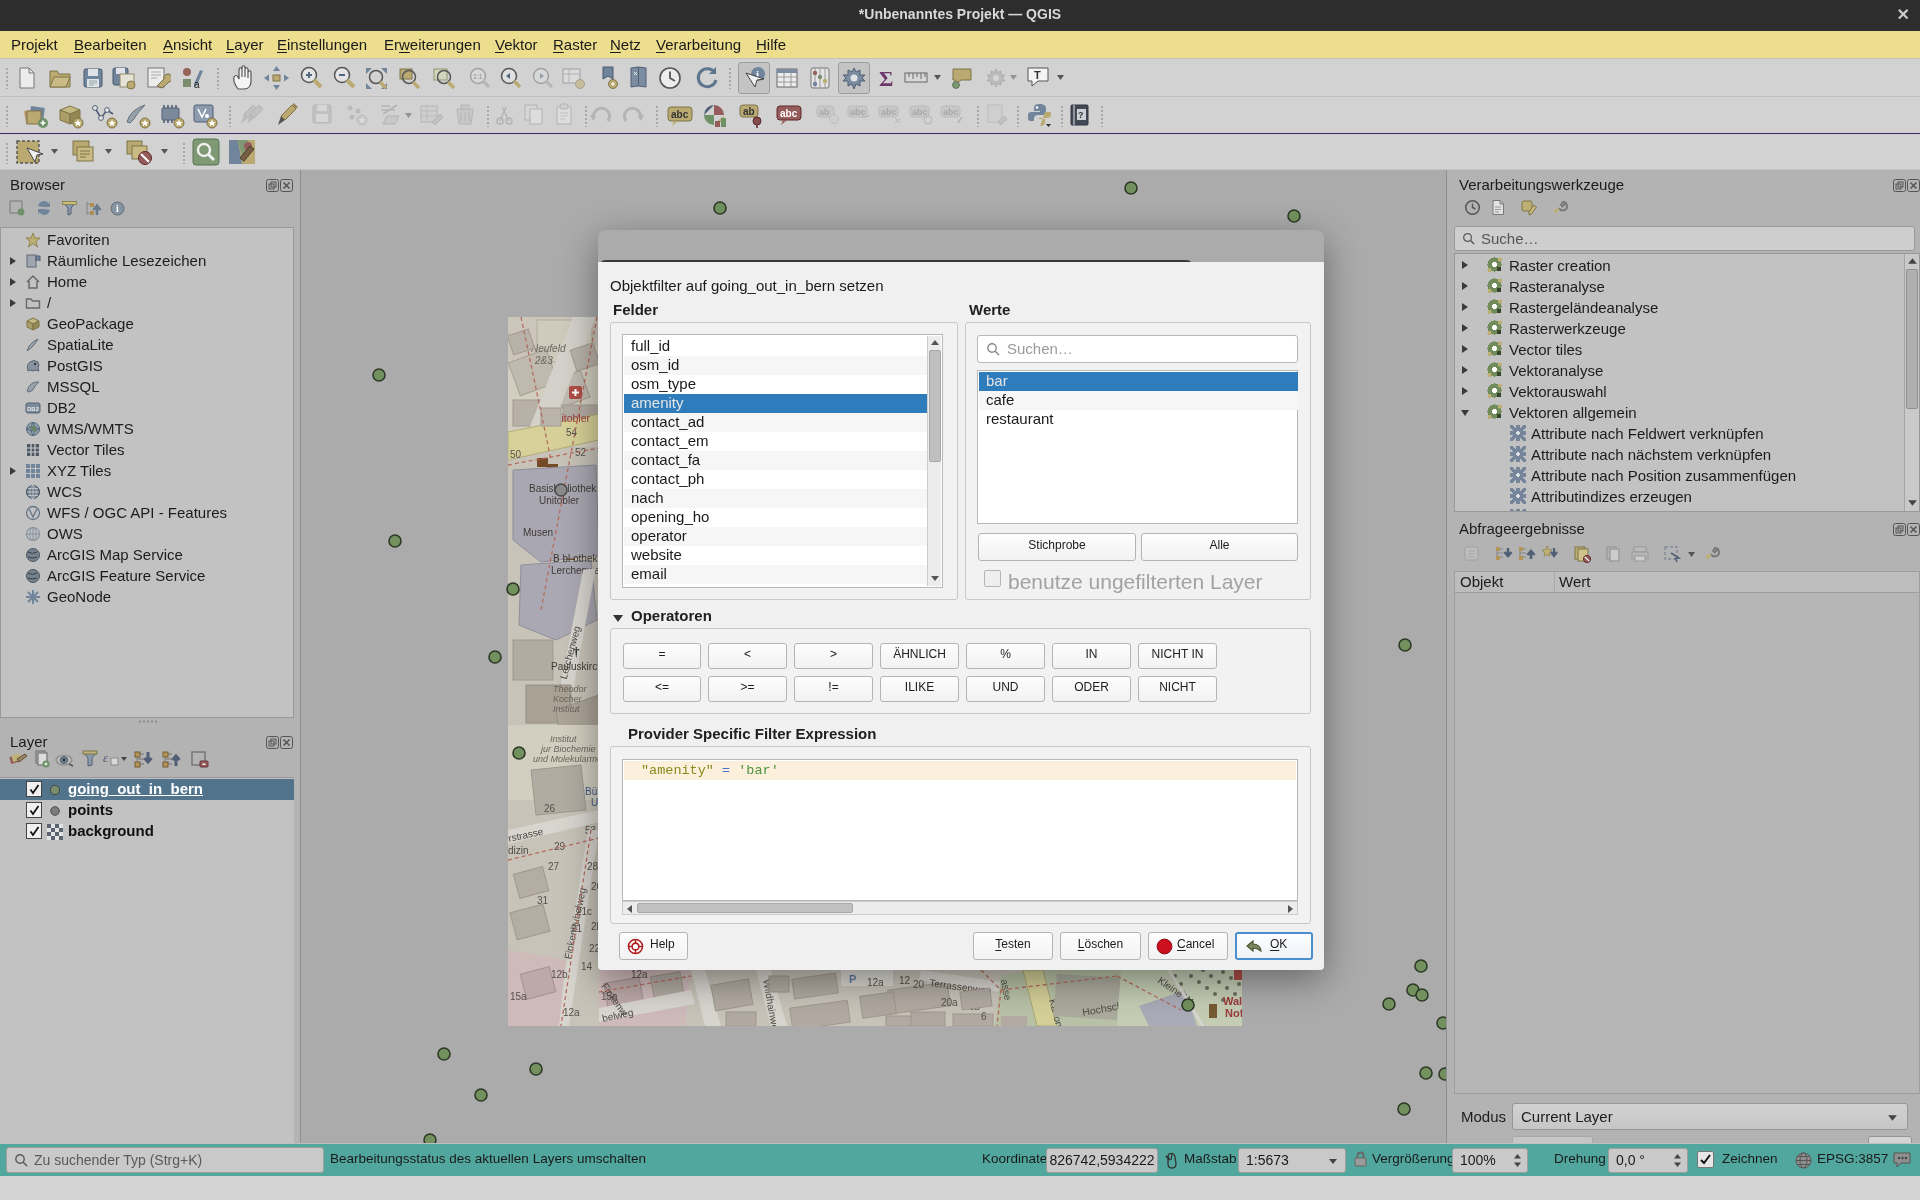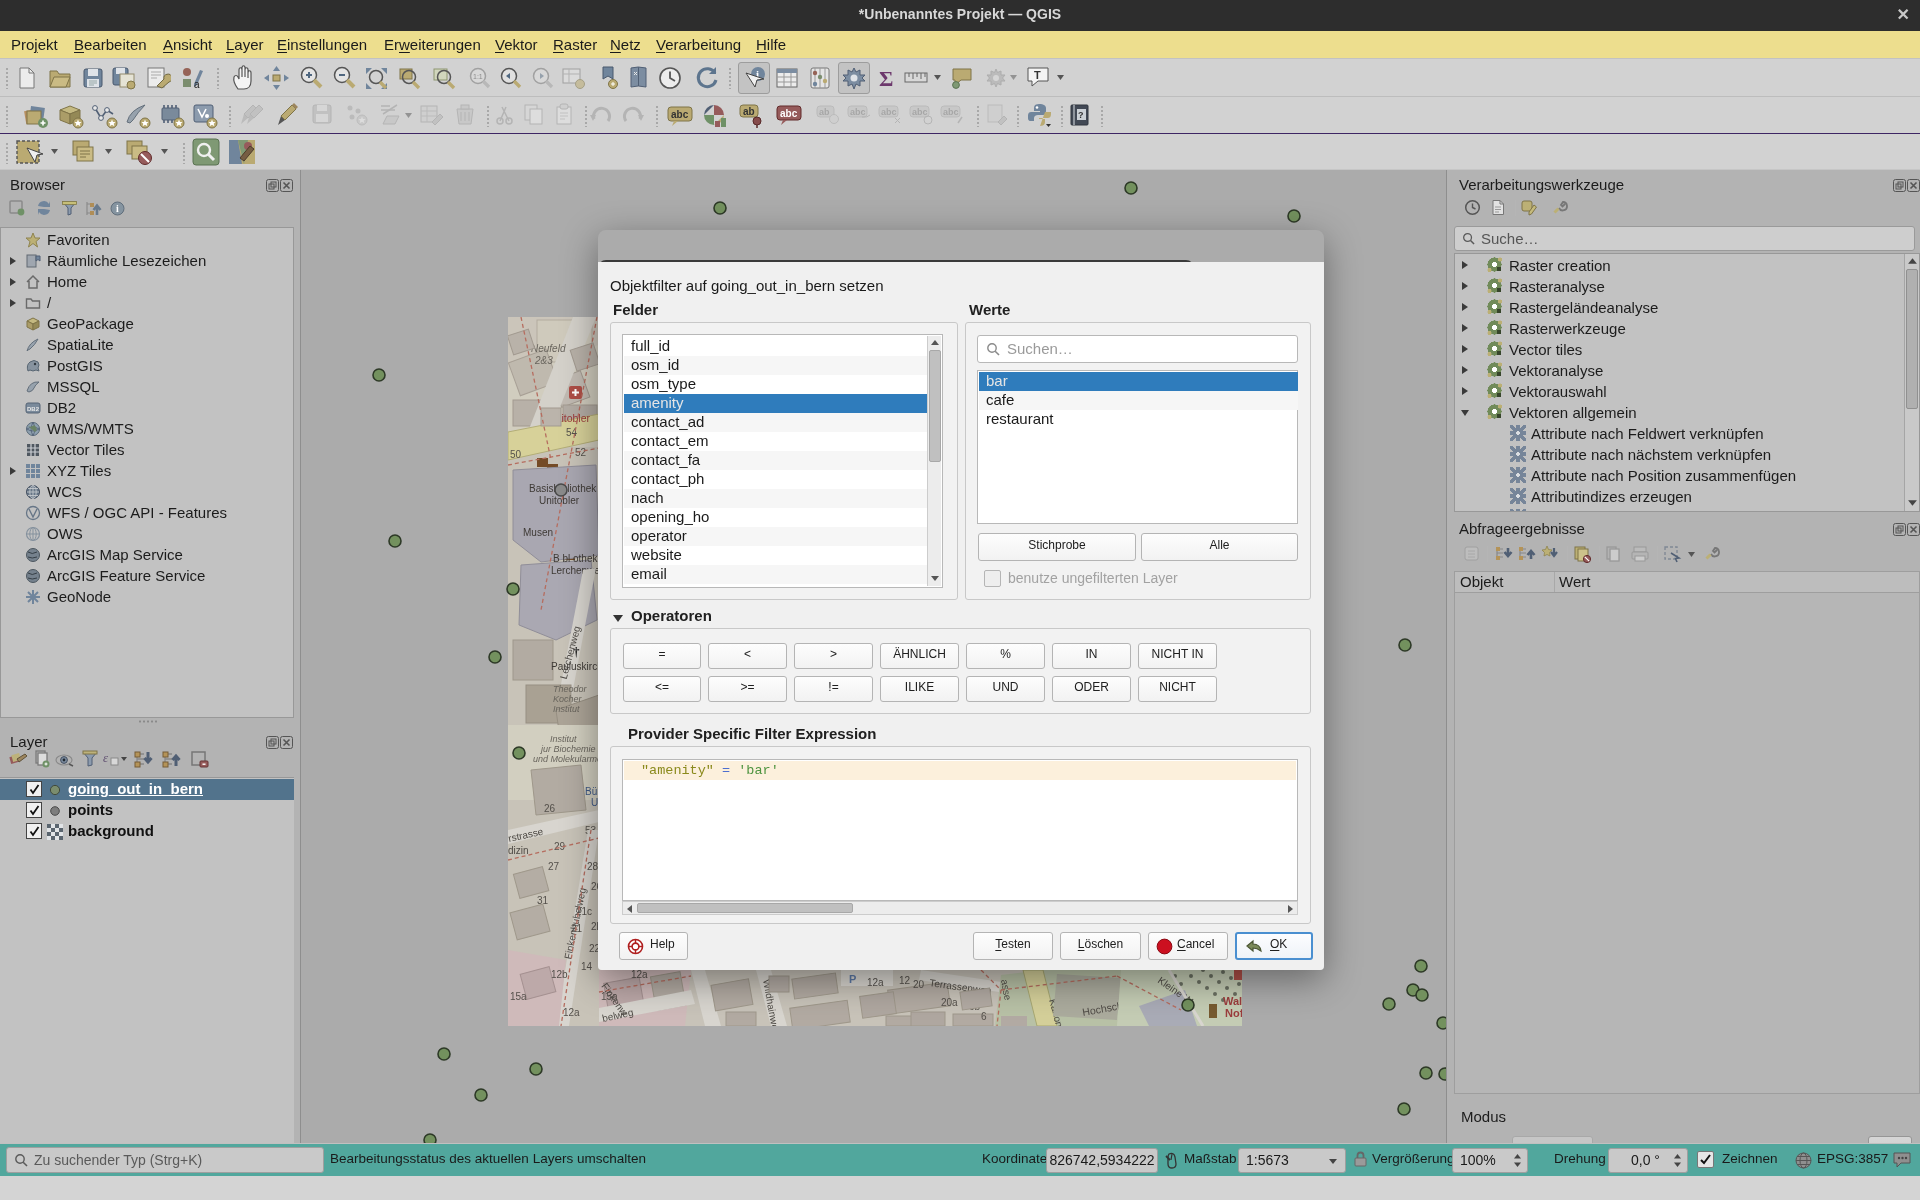--- a/index.html
+++ b/index.html
@@ -1136,20 +1136,26 @@
         <path d="M8 9 A4.2 4.2 0 1 0 12 3 L10 6 L11.5 7.5 L14 5" fill="none" stroke="#777" stroke-width="1.8"></path>
         <path d="M3.5 13.5 L7.5 9.5" stroke="#c9b23f" stroke-width="3"></path>
       </svg>
     <div style="position:absolute;left:7px;top:401px;width:466px;height:22px;background:#bdbdbd;border:1px solid #9e9e9e;font-size:15px;color:#1c1c1c;">
       <span style="position:absolute;left:5px;top:1px;">Objekt</span>
       <span style="position:absolute;left:104px;top:1px;">Wert</span>
       <div style="position:absolute;left:99px;top:0;width:1px;height:20px;background:#a8a8a8;"></div>
     </div>
     <div style="position:absolute;left:7px;top:423px;width:466px;height:501px;background:#b6b6b6;border:1px solid #9e9e9e;border-top:none;"></div>
     <span style="position:absolute;left:14px;top:938px;font-size:15px;color:#1c1c1c;">Modus</span>
+    <div style="position:absolute;left:65px;top:933px;width:396px;height:27px;background:linear-gradient(#d2d2d2,#c6c6c6);border:1px solid #969696;border-radius:3px;">
+      <span style="position:absolute;left:8px;top:4px;font-size:15px;color:#1c1c1c;">Current Layer</span>
+      <svg width="11" height="8" style="position:absolute;right:9px;top:10px" viewBox="0 0 10 7">
+          <path d="M1 1 L5 6 L9 1 Z" fill="#444"></path>
+        </svg>
+    </div>
     <span style="position:absolute;left:13px;top:972px;font-size:14px;color:#8e8e8e;">Ansicht</span>
     <div style="position:absolute;left:65px;top:966px;width:81px;height:27px;background:#c6c6c6;border:1px solid #a8a8a8;border-radius:3px;">
       <span style="position:absolute;left:8px;top:4px;font-size:15px;color:#8e8e8e;">Baum</span>
       <svg width="9" height="7" style="position:absolute;right:7px;top:11px" viewBox="0 0 10 7">
           <path d="M1 1 L5 6 L9 1 Z" fill="#999"></path>
         </svg>
     </div>
     <div style="position:absolute;left:421px;top:966px;width:44px;height:27px;background:linear-gradient(#d6d6d6,#c8c8c8);border:1px solid #969696;border-radius:3px;text-align:center;padding-top:4px;font-size:15px;color:#1c1c1c;">Hilfe</div>
   </div>
   <div id="statusbar">
@@ -1179,21 +1185,21 @@
         <path d="M4.5 7 V4.5 Q4.5 1.5 7.5 1.5 Q10.5 1.5 10.5 4.5 V7" fill="none" stroke="#666" stroke-width="1.8"></path>
       </svg>
     <span style="position:absolute;left:1372px;top:7px;font-size:13.5px;">Vergrößerung</span>
     <div style="position:absolute;left:1452px;top:4px;width:76px;height:25px;background:#c9c9c9;border:1px solid #9f9f9f;border-radius:3px;padding:3px 0 0 7px;">100%
       <svg width="9" height="17" style="position:absolute;right:5px;top:3px" viewBox="0 0 9 17">
           <path d="M1 6.5 L4.5 2 L8 6.5 Z" fill="#444"></path>
           <path d="M1 10.5 L4.5 15 L8 10.5 Z" fill="#444"></path>
         </svg>
     </div>
     <span style="position:absolute;left:1554px;top:7px;font-size:13.5px;">Drehung</span>
-    <div style="position:absolute;left:1608px;top:4px;width:80px;height:25px;background:#c9c9c9;border:1px solid #9f9f9f;border-radius:3px;padding:3px 12px 0 7px;text-align:center;">0,0 °
+    <div style="position:absolute;left:1608px;top:4px;width:80px;height:25px;background:#c9c9c9;border:1px solid #9f9f9f;border-radius:3px;padding:3px 12px 0 7px;">0,0 °
       <svg width="9" height="17" style="position:absolute;right:5px;top:3px" viewBox="0 0 9 17">
           <path d="M1 6.5 L4.5 2 L8 6.5 Z" fill="#444"></path>
           <path d="M1 10.5 L4.5 15 L8 10.5 Z" fill="#444"></path>
         </svg>
     </div>
     <div style="position:absolute;left:1697px;top:7px;width:17px;height:17px;background:#e6e6e6;border:1px solid #777;border-radius:2px;">
       <svg width="13" height="13" style="position:absolute;left:1px;top:1px" viewBox="0 0 13 13">
           <path d="M2 7 L5 10 L11 2" fill="none" stroke="#111" stroke-width="2"></path>
         </svg>
     </div>
@@ -1256,21 +1262,21 @@
         <span style="position:absolute;left:29px;top:4px;font-size:15px;color:#9a9a9a;">Suchen…</span>
       </div>
       <div class="list" style="left:379px;top:108px;width:321px;height:154px;">
         <div class="lrow sel" style="top:1px;width:319px;height:19px;">bar</div>
         <div class="lrow" style="top:20px;width:319px;height:19px;background:#f6f6f6;">cafe</div>
         <div class="lrow" style="top:39px;width:319px;height:19px;">restaurant</div>
       </div>
       <div class="dbtn" style="left:380px;top:271px;width:158px;height:28px;padding-top:4px;">Stichprobe</div>
       <div class="dbtn" style="left:543px;top:271px;width:157px;height:28px;padding-top:4px;">Alle</div>
       <div style="position:absolute;left:386px;top:308px;width:17px;height:17px;background:#eee;border:1px solid #b5b5b5;border-radius:2px;"></div>
-      <span style="position:absolute;left:410px;top:308px;font-size:14px;color:#a2a2a2;">benutze ungefilterten Layer</span>
+      <span style="position:absolute;left:410px;top:308px;font-size:21px;color:#a2a2a2;">benutze ungefilterten Layer</span>
       <svg width="12" height="10" style="position:absolute;left:14px;top:351px" viewBox="0 0 12 10">
           <path d="M1 2 L11 2 L6 9 Z" fill="#333"></path>
         </svg>
       <span class="dlabel" style="left:33px;top:345px;">Operatoren</span>
       <div class="groupbox" style="left:12px;top:366px;width:701px;height:86px;"></div>
       <div class="dbtn" style="left:25px;top:381px;width:78px;height:26px;padding-top:3px;">=</div>
       <div class="dbtn" style="left:110px;top:381px;width:79px;height:26px;padding-top:3px;">&lt;</div>
       <div class="dbtn" style="left:196px;top:381px;width:79px;height:26px;padding-top:3px;">&gt;</div>
       <div class="dbtn" style="left:282px;top:381px;width:79px;height:26px;padding-top:3px;">ÄHNLICH</div>
       <div class="dbtn" style="left:368px;top:381px;width:79px;height:26px;padding-top:3px;">%</div>

